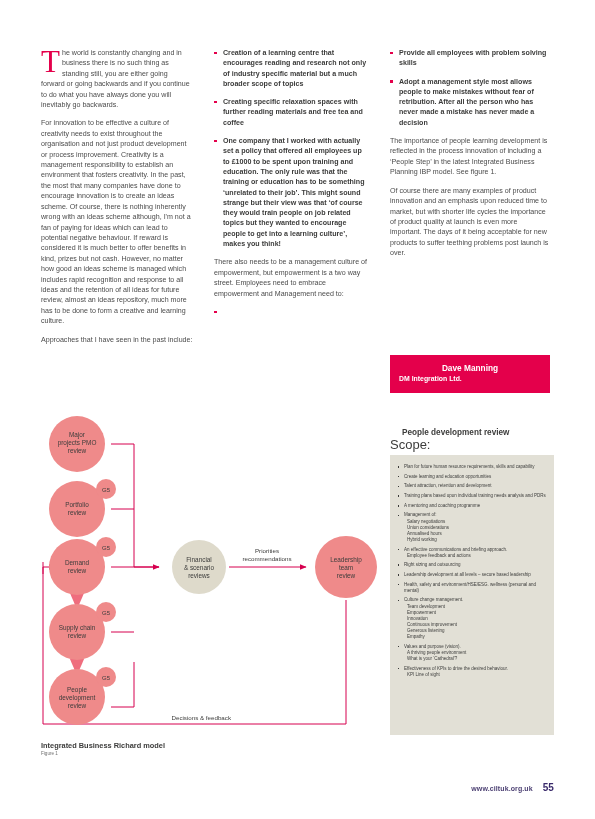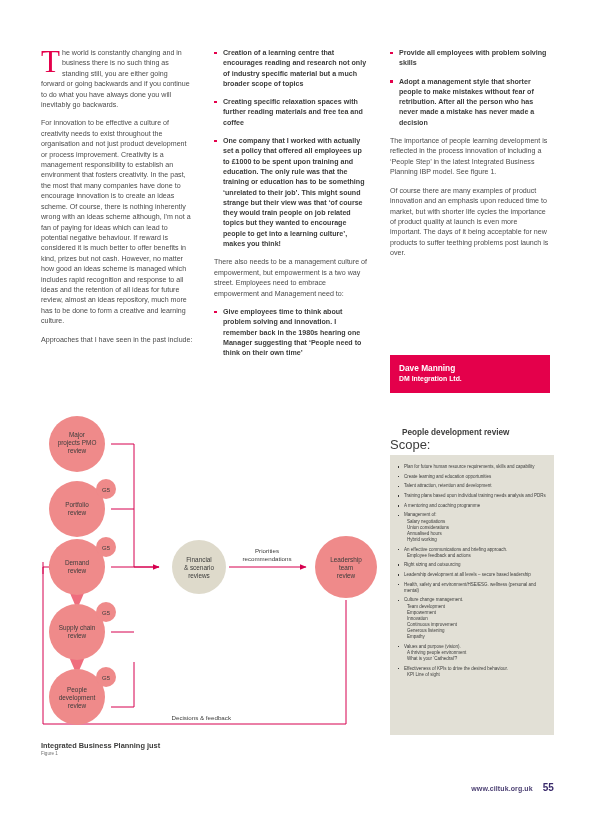--- a/index.html
+++ b/index.html
@@ -36,21 +36,21 @@
   ul.bullets > li .bdot {
     position:absolute; left:0; top:3.6px; width:2.6px; height:2.6px;
     background:#e4004b;
   }
 
   
   #author-box {
     position:absolute; left:390px; top:355px; width:160px; height:38px;
     background:#e4004b; color:#ffffff; padding:8px 9px;
   }
-  #author-box .aname { font-size:8.3px; font-weight:bold; line-height:11px; }
+  #author-box .aname { font-size:8.3px; font-weight:bold; line-height:11px;text-align:center; }
   #author-box .acomp { font-size:6.9px; font-weight:bold; line-height:10px; }
 
   
   #sidebar-heading {
     position:absolute; left:390px; top:427px; width:163px;
     font-size:8.2px; font-weight:bold; color:#3c3c3b; line-height:11px;padding-left:12px;
   }
   #sidebar-scope {
     position:absolute; left:390px; top:440px; width:163px;
     font-size:13px; color:#3c3c3b; line-height:10px;
@@ -111,28 +111,28 @@
   </div>
 
   <div class="col" id="col2">
     <ul class="bullets">
       <li><span class="bdot"></span><span>Creation of a learning centre that encourages reading and research not only of industry specific material but a much broader scope of topics</span></li>
       <li><span class="bdot"></span><span>Creating specific relaxation spaces with further reading materials and free tea and coffee</span></li>
       <li><span class="bdot"></span><span>One company that I worked with actually set a policy that offered all employees up to £1000 to be spent upon training and education. The only rule was that the training or education has to be something ‘unrelated to their job’. This might sound strange but their view was that ‘of course they would train people on job related topics but they wanted to encourage people to get into a learning culture’,  makes you think!</span></li>
     </ul>
     <p class="body">There also needs to be a management culture of empowerment, but empowerment is a two way street. Employees need to embrace empowerment and Management need to:</p>
     <ul class="bullets">
-      <li><span class="bdot"></span><span>Give employees time to think about problem solving and innovation. I remember back in the 1980s hearing one Manager suggesting that ‘People need to think on their own time’</span></li>
+      <li><span class="bdot"></span></li>
     </ul>
   </div>
 
   <div class="col" id="col3">
     <ul class="bullets">
       <li><span class="bdot"></span><span>Provide all employees with problem solving skills</span></li>
-      <li><span class="bdot"></span><span>Adopt a management style that shorter people to make mistakes without fear of retribution. After all the person who has never made a mistake has never made a decision</span></li>
+      <li><span class="bdot"></span><span>Adopt a management style most allows people to make mistakes without fear of retribution. After all the person who has never made a mistake has never made a decision</span></li>
     </ul>
     <p class="body">The importance of people learning development is reflected in the process innovation of including a ‘People Step’ in the latest Integrated Business Planning IBP model. See figure 1.</p>
     <p class="body">Of course there are many examples of product innovation and an emphasis upon reduced time to market, but with shorter life cycles the importance of product quality at launch is even more important. The days of it being acceptable for new products to suffer teething problems post launch is over.</p>
   </div>
 
   <div id="author-box">
     <div class="aname">Dave Manning</div>
     <div class="acomp">DM Integration Ltd.</div>
   </div>
 
@@ -233,20 +233,20 @@
       <text x="305" y="150" text-anchor="middle" font-family="Liberation Sans, sans-serif" font-size="6.4" fill="#3c3c3b">Leadership</text>
       <text x="305" y="158" text-anchor="middle" font-family="Liberation Sans, sans-serif" font-size="6.4" fill="#3c3c3b">team</text>
       <text x="305" y="166" text-anchor="middle" font-family="Liberation Sans, sans-serif" font-size="6.4" fill="#3c3c3b">review</text>
 
       <text x="226" y="141" text-anchor="middle" font-family="Liberation Sans, sans-serif" font-size="6.2" fill="#3c3c3b">Priorities</text>
       <text x="226" y="149" text-anchor="middle" font-family="Liberation Sans, sans-serif" font-size="6.2" fill="#3c3c3b">recommendations</text>
       <text x="190" y="308" text-anchor="end" font-family="Liberation Sans, sans-serif" font-size="6.2" fill="#3c3c3b">Decisions &amp; feedback</text>
     </svg>
   </div>
 
-  <div id="figure-title">Integrated Business Planning just</div>
+  <div id="figure-title">Integrated Business Richard model</div>
   <div id="figure-caption">Figure 1</div>
 
   <div id="footer">
     <span>www.ciltuk.org.uk</span><span class="pg">55</span>
   </div>
 
 </div>
 
 </body></html>

